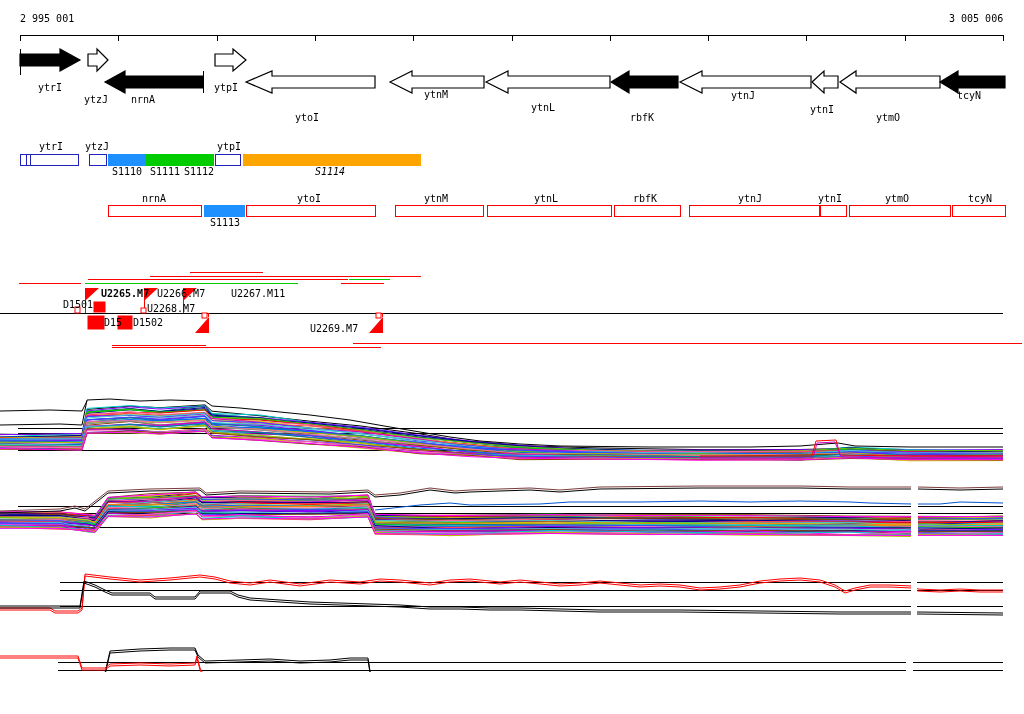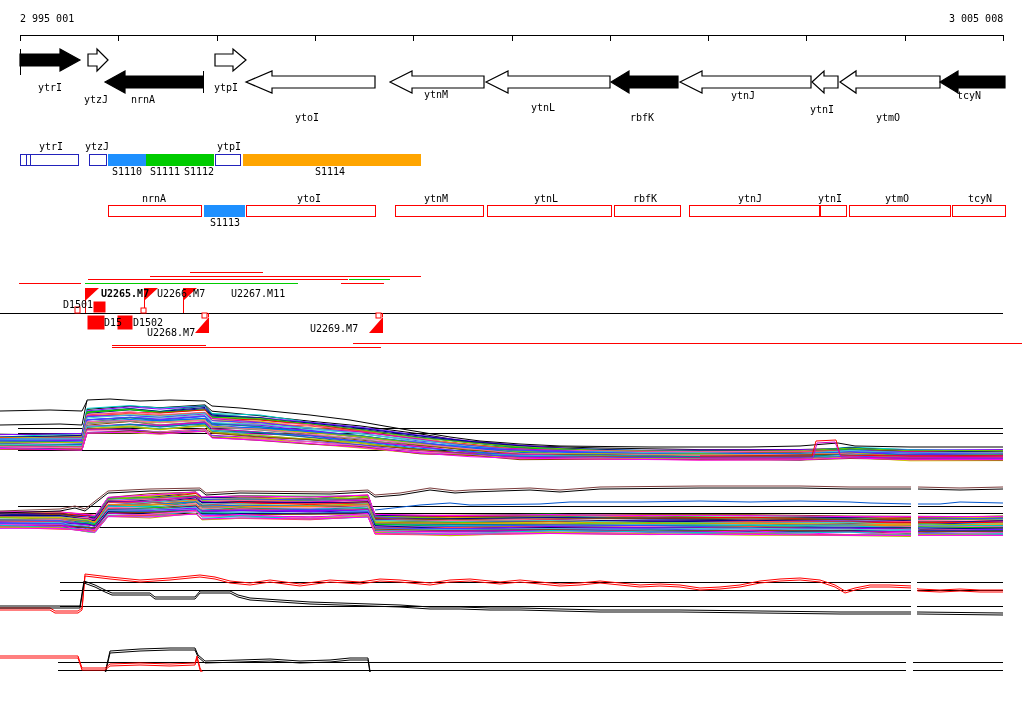--- a/index.html
+++ b/index.html
@@ -10,21 +10,21 @@
   .box{position:absolute;box-sizing:border-box;height:12px;}
   .box.outline{background:#fff;border:1px solid;}
   .box.fill{border:none;}
   .divider{position:absolute;top:0;bottom:0;width:1px;}
 </style>
 </head>
 <body>
 
 <div class="canvas">
   <div class="lbl" style="left:20px;top:14px">2 995 001</div>
-  <div class="lbl" style="left:949px;top:14px">3 005 008</div>
+  <div class="lbl" style="left:949px;top:14px">3 005 006</div>
   <svg id="gfx" width="1024" height="714">
       <g>
         <line x1="20" y1="35.5" x2="1003" y2="35.5" stroke="#000" stroke-width="1" shape-rendering="crispEdges"></line>
         <line x1="20.5" y1="35" x2="20.5" y2="41" stroke="#000" stroke-width="1" shape-rendering="crispEdges"></line>
         <line x1="118.5" y1="35" x2="118.5" y2="41" stroke="#000" stroke-width="1" shape-rendering="crispEdges"></line>
         <line x1="217.5" y1="35" x2="217.5" y2="41" stroke="#000" stroke-width="1" shape-rendering="crispEdges"></line>
         <line x1="315.5" y1="35" x2="315.5" y2="41" stroke="#000" stroke-width="1" shape-rendering="crispEdges"></line>
         <line x1="413.5" y1="35" x2="413.5" y2="41" stroke="#000" stroke-width="1" shape-rendering="crispEdges"></line>
         <line x1="512.5" y1="35" x2="512.5" y2="41" stroke="#000" stroke-width="1" shape-rendering="crispEdges"></line>
         <line x1="610.5" y1="35" x2="610.5" y2="41" stroke="#000" stroke-width="1" shape-rendering="crispEdges"></line>
@@ -271,33 +271,33 @@
       <div class="lbl" style="left: 731px; top: 91px;">ytnJ</div>
       <div class="lbl" style="left: 810px; top: 105px;">ytnI</div>
       <div class="lbl" style="left: 876px; top: 113px;">ytmO</div>
       <div class="lbl" style="left: 957px; top: 91px;">tcyN</div>
       <div class="lbl" style="left: 39px; top: 142px;">ytrI</div>
       <div class="lbl" style="left: 85px; top: 142px;">ytzJ</div>
       <div class="lbl" style="left: 217px; top: 142px;">ytpI</div>
       <div class="lbl" style="left: 112px; top: 167px;">S1110</div>
       <div class="lbl" style="left: 150px; top: 167px;">S1111</div>
       <div class="lbl" style="left: 184px; top: 167px;">S1112</div>
-      <div class="lbl" style="left: 315px; top: 167px;">S1114</div>
+      <div class="lbl" style="left: 315px; top: 167px; font-style: italic;">S1114</div>
       <div class="lbl" style="left: 142px; top: 194px;">nrnA</div>
       <div class="lbl" style="left: 297px; top: 194px;">ytoI</div>
       <div class="lbl" style="left: 424px; top: 194px;">ytnM</div>
       <div class="lbl" style="left: 534px; top: 194px;">ytnL</div>
       <div class="lbl" style="left: 633px; top: 194px;">rbfK</div>
       <div class="lbl" style="left: 738px; top: 194px;">ytnJ</div>
       <div class="lbl" style="left: 818px; top: 194px;">ytnI</div>
       <div class="lbl" style="left: 885px; top: 194px;">ytmO</div>
       <div class="lbl" style="left: 968px; top: 194px;">tcyN</div>
       <div class="lbl" style="left: 210px; top: 218px; text-align: right;">S1113</div>
       <div class="lbl" style="left: 101px; top: 289px; font-weight: bold;">U2265.M7</div>
       <div class="lbl" style="left: 157px; top: 289px;">U2266.M7</div>
       <div class="lbl" style="left: 194px; top: 289px; padding-left: 37px;">U2267.M11</div>
       <div class="lbl" style="left: 63px; top: 300px;">D1501</div>
       <div class="lbl" style="left: 104px; top: 318px;">D15</div>
       <div class="lbl" style="left: 133px; top: 318px;">D1502</div>
-      <div class="lbl" style="left: 147px; top: 328px;">U2268.M7</div>
+      <div class="lbl" style="left: 147px; top: 304px;">U2268.M7</div>
       <div class="lbl" style="left: 310px; top: 324px;">U2269.M7</div>
     </div>
 </div>
 
 </body></html>

